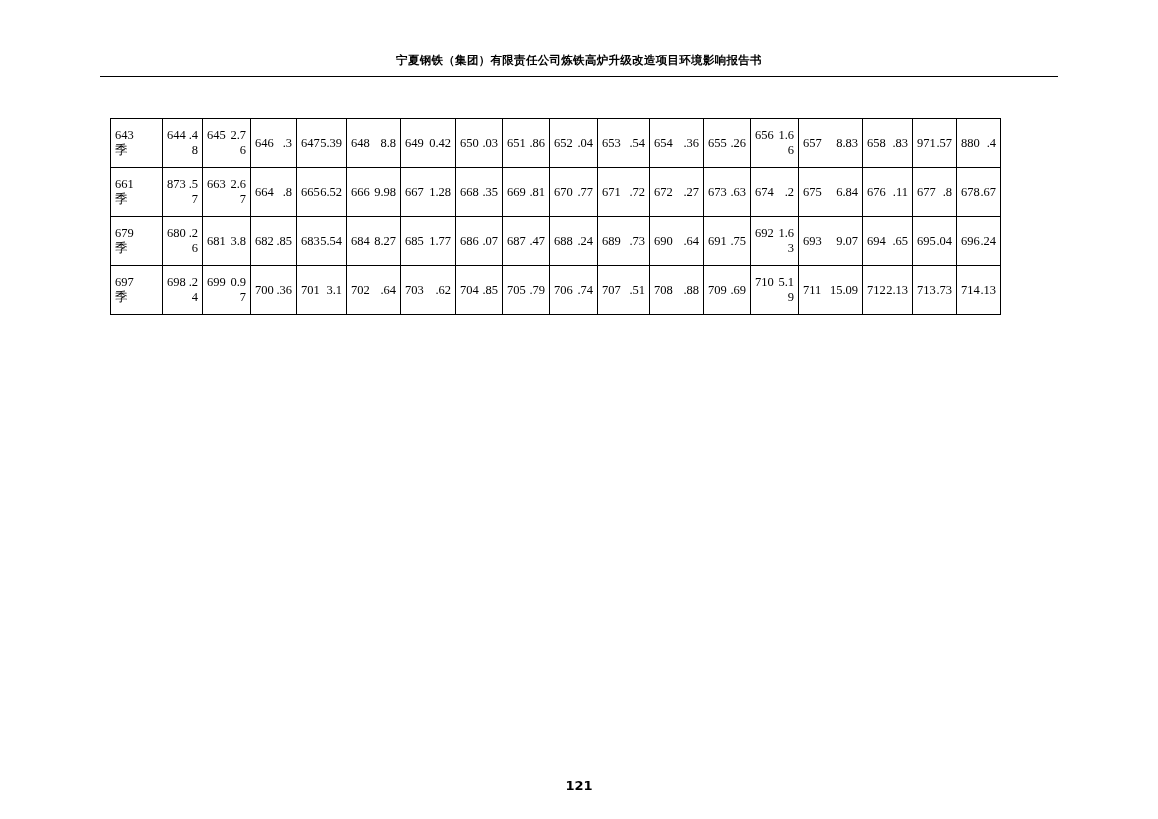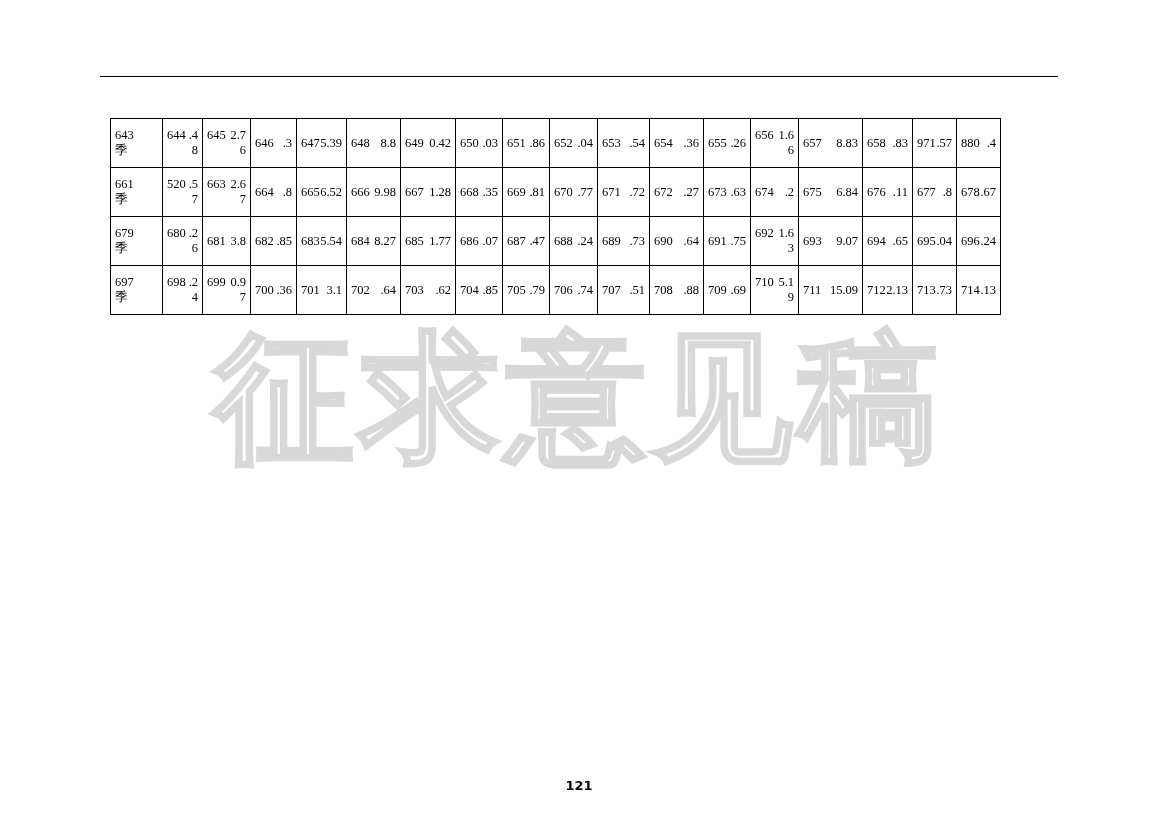--- a/index.html
+++ b/index.html
@@ -114,20 +114,23 @@
     font-weight: bold;
     color: #000;
     margin-top: 48px;
   }
 </style>
 </head>
 <body>
 
 <div class="page">
 
+  <div class="header">
+    <div class="header-title">宁夏钢铁（集团）有限责任公司炼铁高炉升级改造项目环境影响报告书</div>
+  </div>
   <div class="header-rule"></div>
 
   <div class="table-wrap">
     <table class="data">
       <colgroup>
         <col style="width:52px">
         <col style="width:40px">
         <col style="width:48px">
         <col style="width:46px">
         <col style="width:50px">
@@ -168,21 +171,21 @@
           <td class="val"><span class="idx">658</span><span class="v">.83</span></td>
           <td class="val"><span class="idx">971</span><span class="v">.57</span></td>
           <td class="val"><span class="idx">880</span><span class="v">.4</span></td>
         </tr>
 
         <tr>
           <td class="rowlabel">
             <span class="num">661</span>
             <span class="cn">季</span>
           </td>
-          <td class="val"><span class="idx">520</span><span class="v">.57</span></td>
+          <td class="val"><span class="idx">873</span><span class="v">.57</span></td>
           <td class="val"><span class="idx">663</span><span class="v">2.67</span></td>
           <td class="val"><span class="idx">664</span><span class="v">.8</span></td>
           <td class="val"><span class="idx">665</span><span class="v">6.52</span></td>
           <td class="val"><span class="idx">666</span><span class="v">9.98</span></td>
           <td class="val"><span class="idx">667</span><span class="v">1.28</span></td>
           <td class="val"><span class="idx">668</span><span class="v">.35</span></td>
           <td class="val"><span class="idx">669</span><span class="v">.81</span></td>
           <td class="val"><span class="idx">670</span><span class="v">.77</span></td>
           <td class="val"><span class="idx">671</span><span class="v">.72</span></td>
           <td class="val"><span class="idx">672</span><span class="v">.27</span></td>
@@ -238,19 +241,18 @@
           <td class="val"><span class="idx">710</span><span class="v">5.19</span></td>
           <td class="val"><span class="idx">711</span><span class="v">15.09</span></td>
           <td class="val"><span class="idx">712</span><span class="v">2.13</span></td>
           <td class="val"><span class="idx">713</span><span class="v">.73</span></td>
           <td class="val"><span class="idx">714</span><span class="v">.13</span></td>
         </tr>
       </tbody>
     </table>
   </div>
 
-  <div class="watermark">征求意见稿</div>
 
   <div class="footer">
     <span>121</span>
   </div>
 
 </div>
 
 </body></html>

